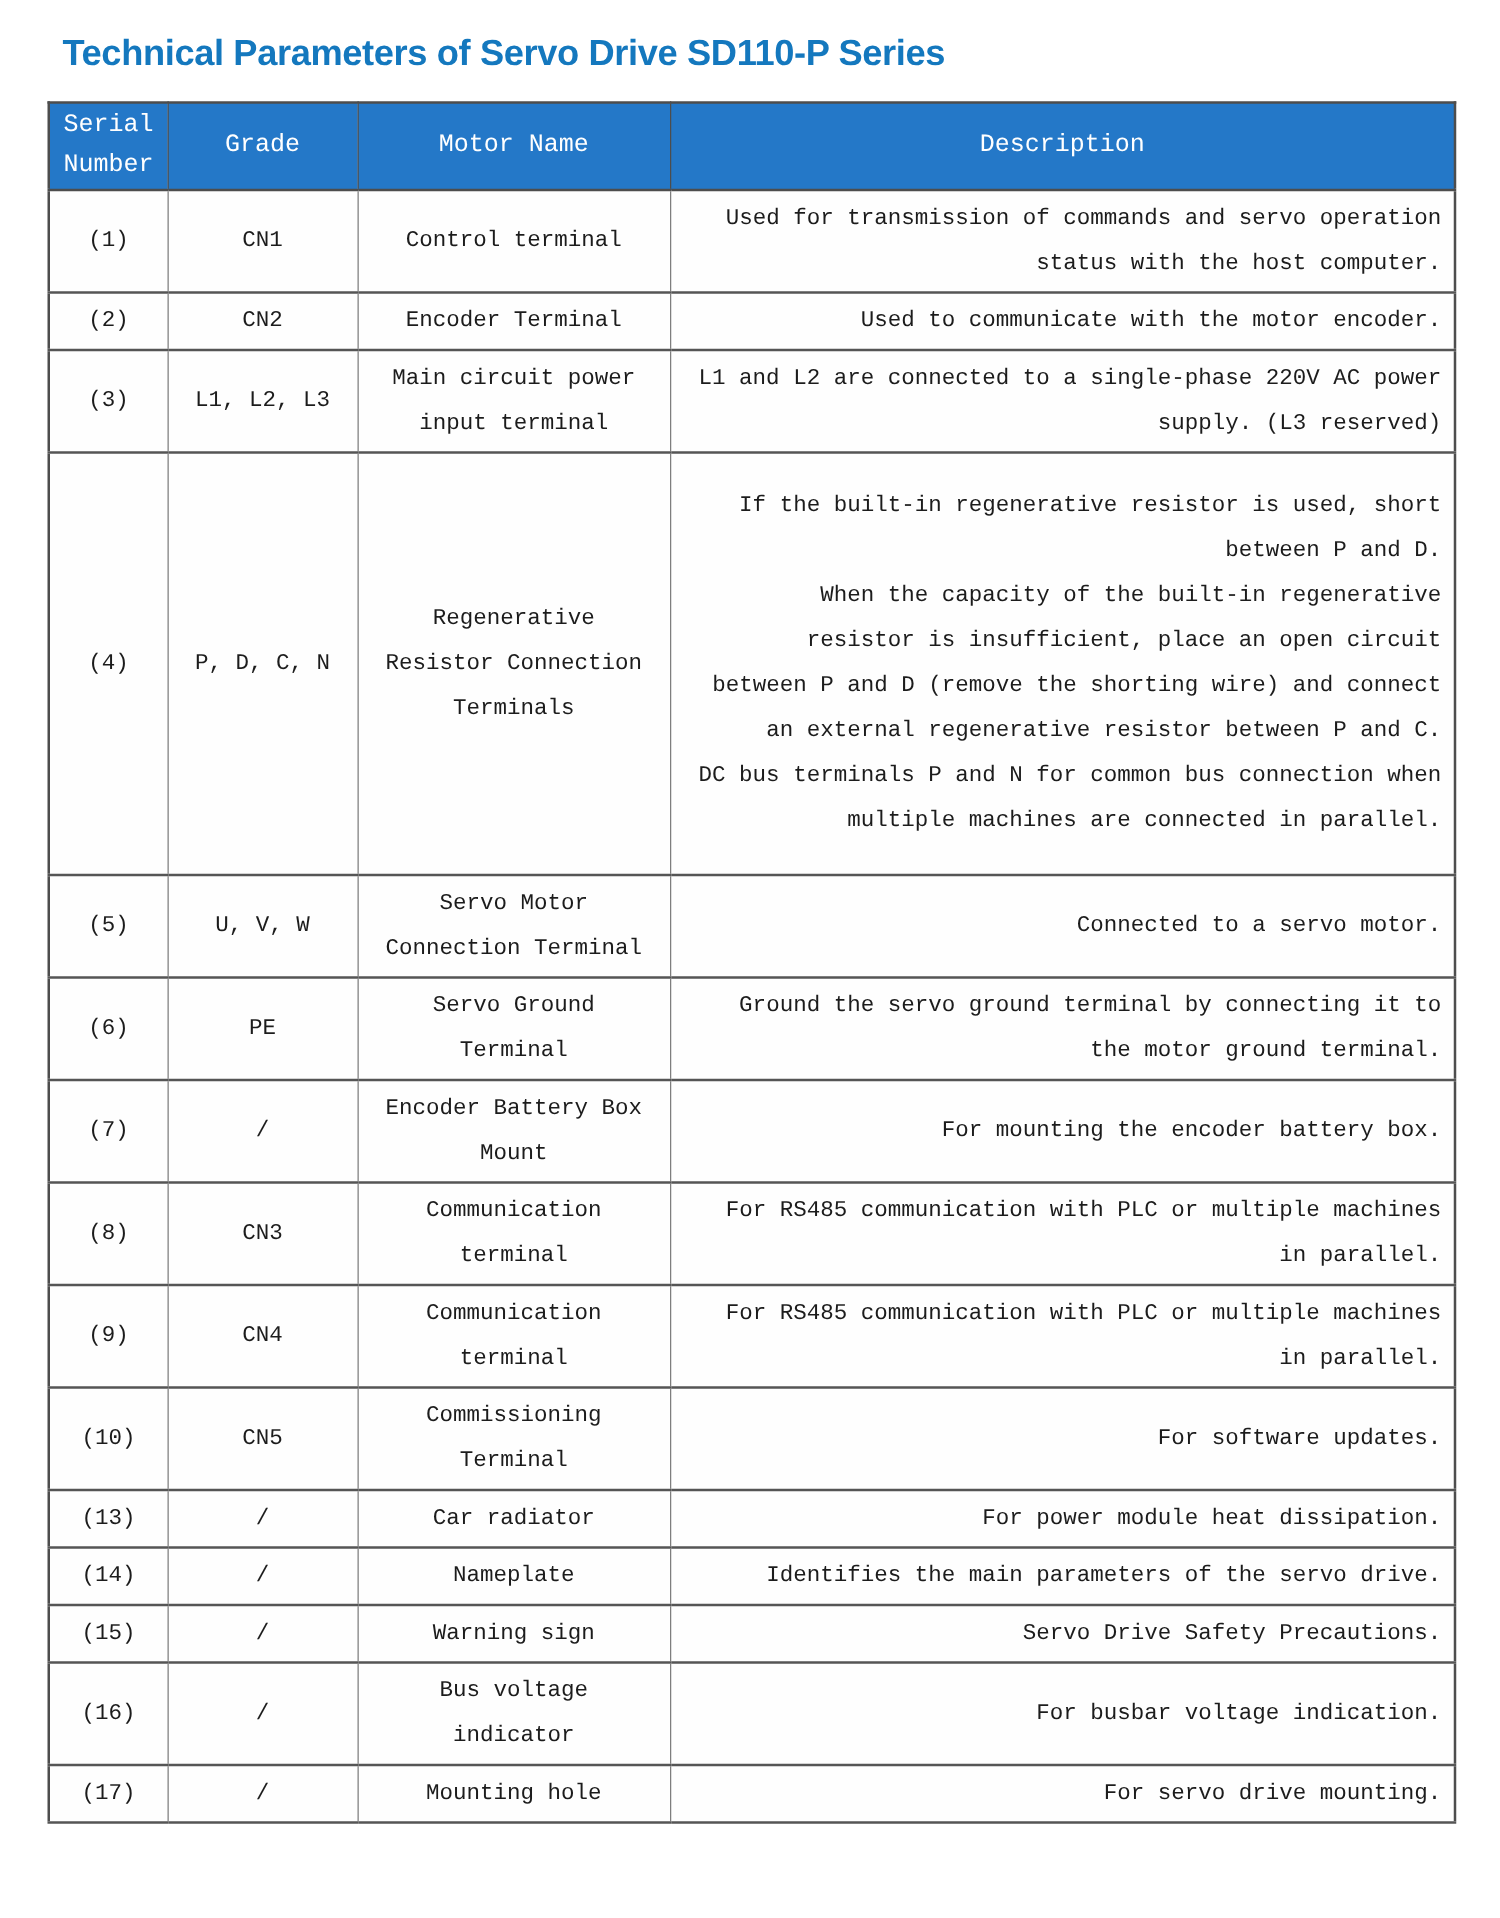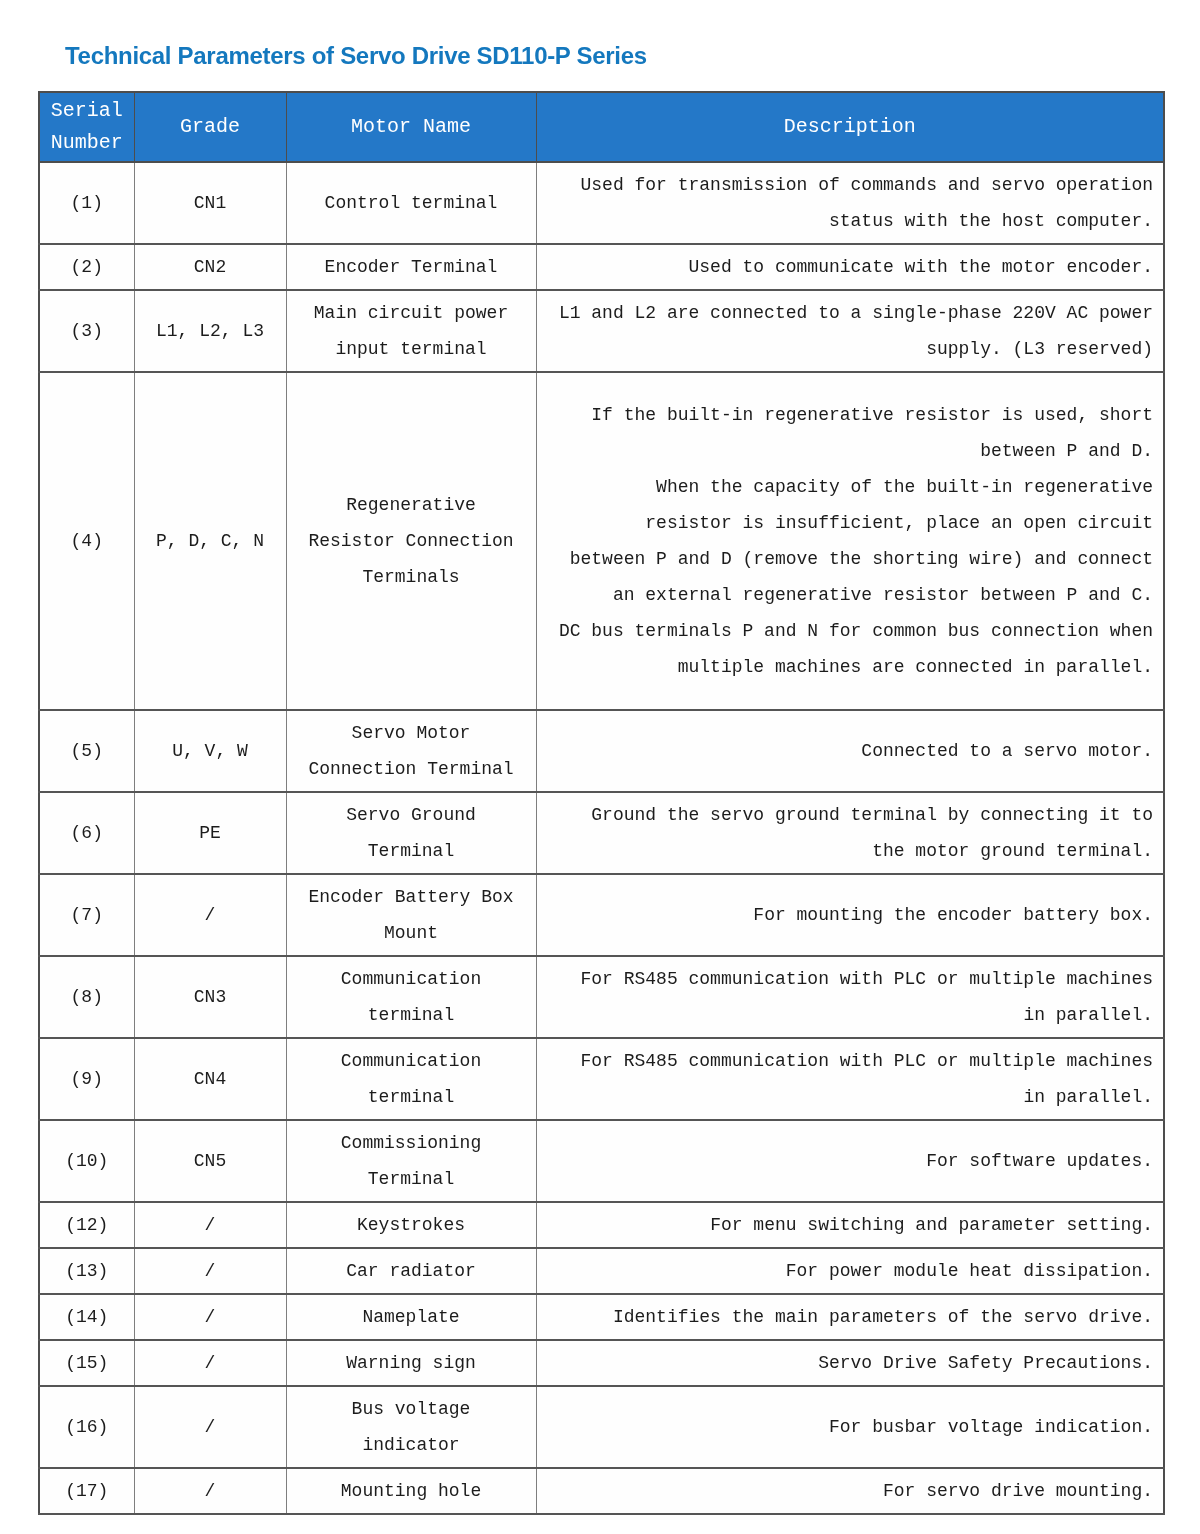--- a/index.html
+++ b/index.html
@@ -11,23 +11,23 @@
     color: #1c1c1c;
   }
   .page {
     width: 1200px;
     min-height: 1534px;
     background: #ffffff;
   }
   .page-title {
     font-family: "Liberation Sans", sans-serif;
     font-weight: bold;
-    font-size: 24px;
+    font-size: 29px;
     color: #1478be;
-    margin: 15px;
+    margin: 0;
     padding: 27px 0 0 50px;
     letter-spacing: -0.3px;
   }
   table.params {
     border-collapse: collapse;
     table-layout: fixed;
     width: 1125px;
     margin: 21px 0 0 38px;
     border: 2px solid #4d4d4d;
   }
@@ -165,26 +165,20 @@
 in parallel.</td>
       </tr>
       <tr>
         <td class="c-serial">(10)</td>
         <td class="c-grade">CN5</td>
         <td class="c-part">Commissioning
 Terminal</td>
         <td class="c-desc">For software updates.</td>
       </tr>
       <tr>
-        <td class="c-serial">(12)</td>
-        <td class="c-grade">/</td>
-        <td class="c-part">Keystrokes</td>
-        <td class="c-desc">For menu switching and parameter setting.</td>
-      </tr>
-      <tr>
         <td class="c-serial">(13)</td>
         <td class="c-grade">/</td>
         <td class="c-part">Car radiator</td>
         <td class="c-desc">For power module heat dissipation.</td>
       </tr>
       <tr>
         <td class="c-serial">(14)</td>
         <td class="c-grade">/</td>
         <td class="c-part">Nameplate</td>
         <td class="c-desc">Identifies the main parameters of the servo drive.</td>

